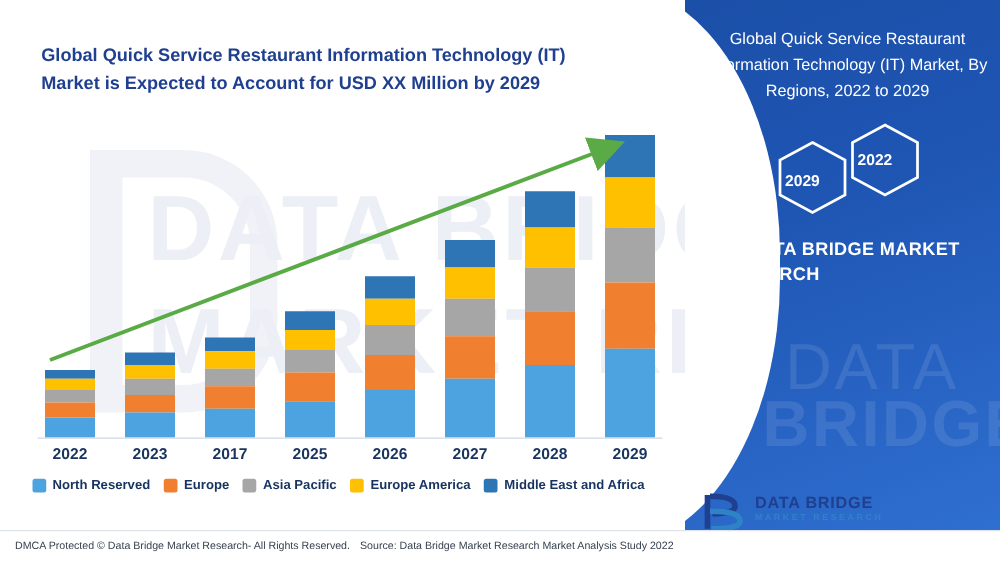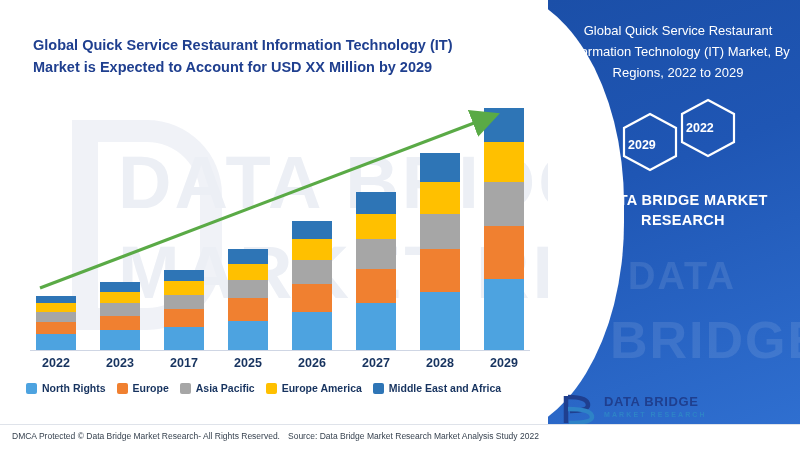--- a/index.html
+++ b/index.html
@@ -120,26 +120,26 @@
   }
   .hexes { position:absolute; left:56px; top:94px; width:180px; height:92px; }
   .hex-label {
     position:absolute; color:#ffffff; font-size:12.5px; font-weight:700;
   }
   .brand-line1 {
     position:absolute; left:24px; top:192px; width:222px; text-align:center;
     color:#ffffff; font-size:14.5px; font-weight:700; letter-spacing:0.3px;
   }
   .brand-line2 {
-    position:absolute; left:24px; top:212px; width:222px; text-align:center;
+    position:absolute; left:24px; top:212px; width:222px; text-align:left;
     color:#ffffff; font-size:14.5px; font-weight:700; letter-spacing:0.3px;
   }
   .rp-watermark {
-    position:absolute; left:80px; top:258px;
-    font-size:38px; font-weight:700; color:rgba(255,255,255,0.10);
+    position:absolute; left:80px; top:270px;
+    font-size:52px; font-weight:400; color:rgba(255,255,255,0.10);
     letter-spacing:2px; line-height:0.95; white-space:nowrap;
   }
   .rp-watermark2 {
     position:absolute; left:62px; top:316px;
     font-size:52px; font-weight:700; color:rgba(255,255,255,0.10);
     letter-spacing:2px; line-height:0.95; white-space:nowrap;
   }
 </style>
 </head>
 <body>
@@ -231,21 +231,21 @@
         <div class="xlabel">2025</div>
         <div class="xlabel">2026</div>
         <div class="xlabel">2027</div>
         <div class="xlabel">2028</div>
         <div class="xlabel">2029</div>
       </div>
 
     <div class="legend" id="legend">
         <div class="legend-item">
           <span class="legend-swatch" style="background: rgb(77, 163, 224);"></span>
-          <span class="legend-label">North Rights</span>
+          <span class="legend-label">North Reserved</span>
         </div>
         <div class="legend-item">
           <span class="legend-swatch" style="background: rgb(240, 128, 48);"></span>
           <span class="legend-label">Europe</span>
         </div>
         <div class="legend-item">
           <span class="legend-swatch" style="background: rgb(166, 166, 166);"></span>
           <span class="legend-label">Asia Pacific</span>
         </div>
         <div class="legend-item">

